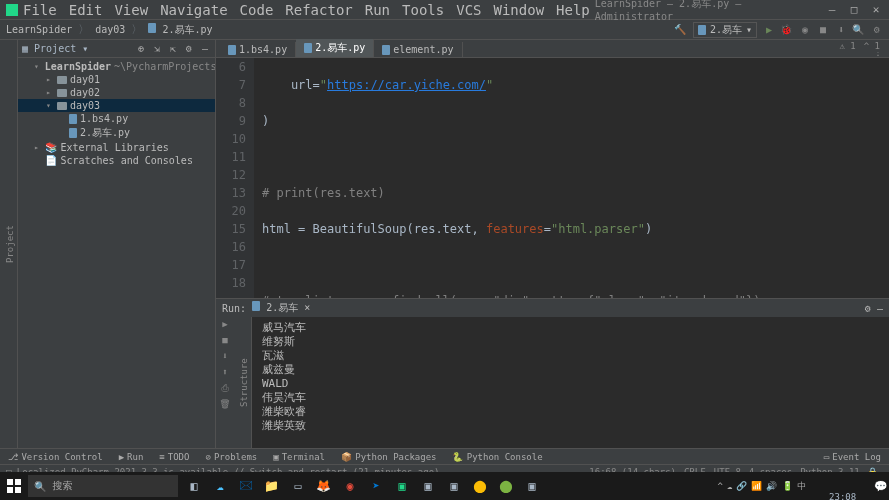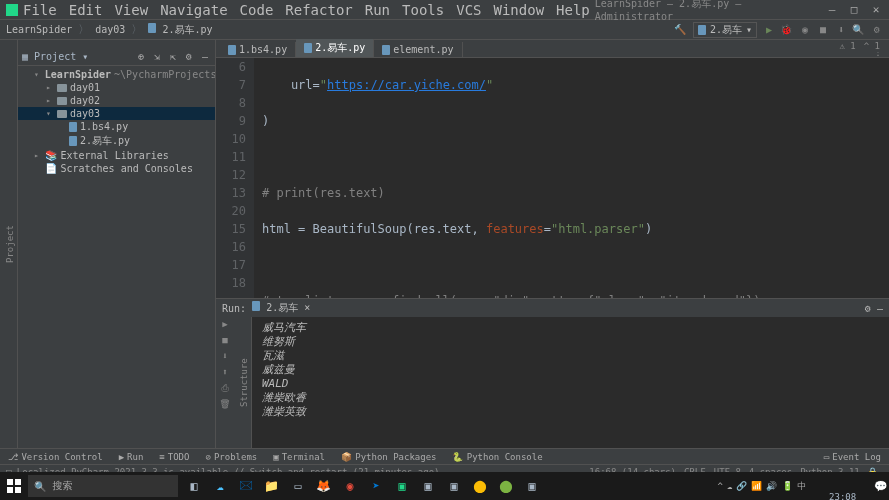--- a/index.html
+++ b/index.html
@@ -14,21 +14,21 @@
 .toolbar .crumb { font-size:10px; color:#bbb; }
 .toolbar .sep { opacity:.4; }
 .toolbar .combo { background:#3c3f41; border:1px solid #555; padding:0 4px; font-size:10px; color:#bbb; display:flex; align-items:center; gap:4px; }
 .toolbar .icn { width:12px; height:12px; display:inline-flex; align-items:center; justify-content:center; font-size:10px;}
 .green { color:#6a8759; }
 .grey { color:#888; }
 .main { display:flex; height:408px; }
 .leftgutter { width:18px; background:#3c3f41; border-right:1px solid #515151; writing-mode:vertical-rl; text-align:center; }
 .leftgutter span { font-size:9px; color:#888; padding:4px 2px; display:block; transform:rotate(180deg);}
 .sidebar { width:198px; background:#3c3f41; border-right:1px solid #515151; display:flex; flex-direction:column; }
-.side-hdr { height:18px; background:#3c3f41; border-bottom:1px solid #515151; display:flex; align-items:center; padding:0 4px; gap:4px; font-size:10px;margin-top:8px;}
+.side-hdr { height:18px; background:#3c3f41; border-bottom:1px solid #515151; display:flex; align-items:center; padding:0 4px; gap:4px; font-size:10px;}
 .side-hdr .spc { flex:1; }
 .side-hdr .ic { width:12px; color:#aaa; cursor:pointer; text-align:center;}
 .tree { padding:2px 0; font-size:10px; color:#bbb; }
 .tree .node { padding:1px 4px; display:flex; align-items:center; gap:3px; cursor:pointer; white-space:nowrap; overflow:hidden;}
 .tree .node.sel { background:#0d293e; }
 .tree .ind1 { padding-left:16px; } .tree .ind2 { padding-left:28px;} .tree .ind3 { padding-left:40px;}
 .tree .caret { width:8px; color:#888; font-size:8px;}
 .editor { flex:1; display:flex; flex-direction:column; background:#2b2b2b; }
 .tabs { height:18px; background:#3c3f41; display:flex; align-items:flex-end; border-bottom:1px solid #515151; padding-left:4px;}
 .tabs .tab { padding:2px 8px; font-size:10px; color:#bbb; background:#3c3f41; border-right:1px solid #515151; display:flex; align-items:center; gap:3px; cursor:pointer;}
@@ -39,21 +39,21 @@
 .gutter { width:38px; background:#313335; text-align:right; padding:0 8px; color:#606366; }
 .code { flex:1; padding:0 8px; white-space:pre; color:#a9b7c6; position:relative;} .str { color:#6a8759; } .param { color:#aa4926;} .cmt { color:#808080;}
 .link { color:#287bde; text-decoration:underline;}
 .runpanel { height:150px; background:#2b2b2b; border-top:1px solid #515151; display:flex; flex-direction:column;}
 .run-hdr { height:18px; background:#3c3f41; display:flex; align-items:center; padding:0 6px; font-size:10px; color:#bbb; }
 .run-hdr .spc { flex:1;}
 .run-body { flex:1; display:flex;}
 .run-tools { width:18px; background:#3c3f41; display:flex; flex-direction:column; gap:2px; padding:2px 0; align-items:center;}
 .run-tools span { width:14px; height:14px; color:#888; font-size:9px; cursor:pointer; text-align:center;}
 .run-out { flex:1; padding:4px 10px; font-size:11px; color:#bbb; line-height:14px; font-family:"Microsoft YaHei",sans-serif;}
-.run-out div { padding:0;font-style:italic;}
+.run-out div { padding:0;}
 .botbar1 { height:16px; background:#3c3f41; border-top:1px solid #515151; display:flex; align-items:center; font-size:9px; color:#aaa; }
 .botbar1 .btab { padding:0 8px; display:flex; align-items:center; gap:3px; cursor:pointer;}
 .botbar1 .spc { flex:1;}
 .botbar2 { height:14px; background:#3c3f41; display:flex; align-items:center; padding:0 6px; font-size:9px; color:#888; border-top:1px solid #515151;}
 .botbar2 .spc { flex:1;}
 .botbar2 .m { padding:0 4px;}
 .taskbar { position:absolute; bottom:0; left:0; right:0; height:28px; background:#1a1a1a; display:flex; align-items:center; z-index:100;}
 .taskbar .start { width:28px; height:28px; background:#1a1a1a; display:flex; align-items:center; justify-content:center; color:#fff;}
 .taskbar .search { width:150px; height:22px; background:#333; display:flex; align-items:center; padding:0 6px; gap:6px; color:#aaa; font-size:10px;}
 .taskbar .apps { display:flex; gap:2px; padding:0 4px;}
@@ -240,20 +240,21 @@
         </div>
         <div class="leftgutter" style="width:18px">
           <span>Structure</span>
         </div>
         <div class="run-out">
           <div>威马汽车</div>
             <div>维努斯</div>
             <div>瓦滋</div>
           <div>威兹曼</div>
             <div>WALD</div>
+            <div>伟昊汽车</div>
           <div>潍柴欧睿</div>
             <div>潍柴英致</div>
         </div>
       </div>
     </div>
   </div>
 </div>
 
 <div class="botbar1">
   <span class="btab">⎇ <span>Version Control</span></span>

